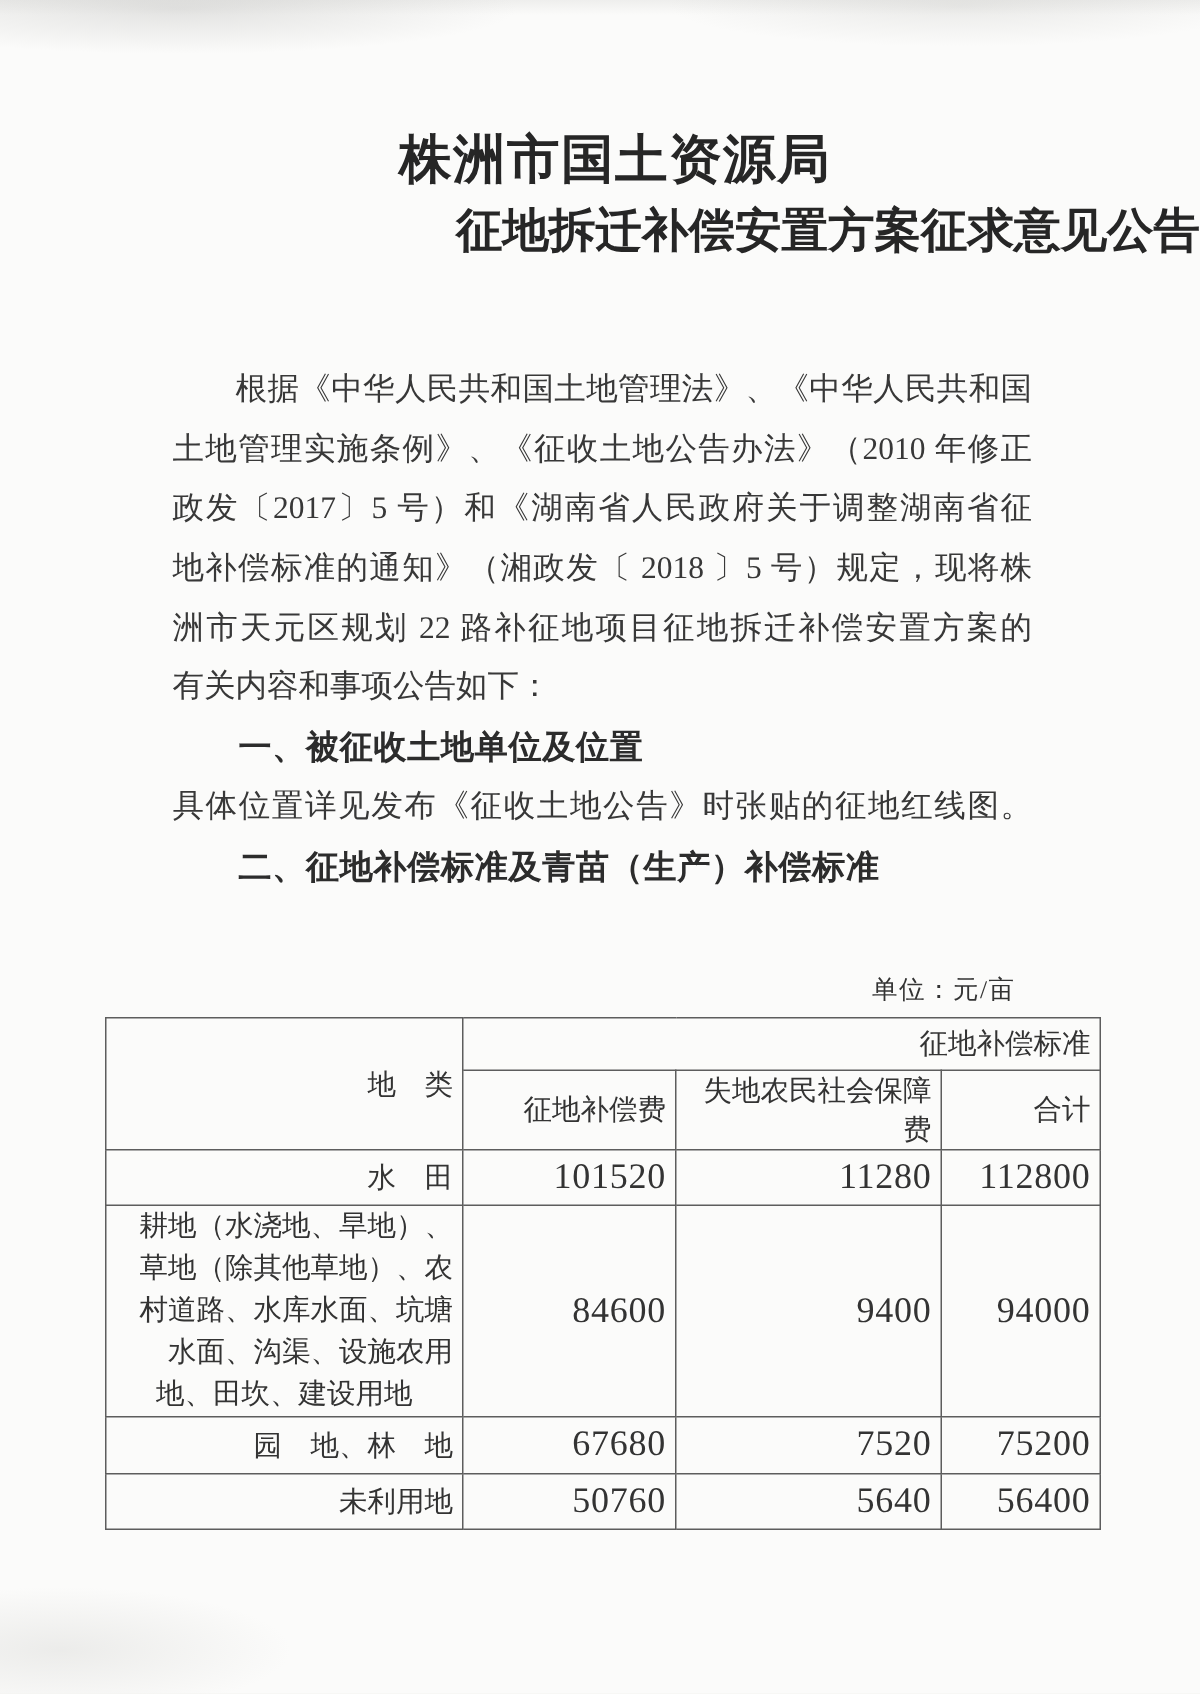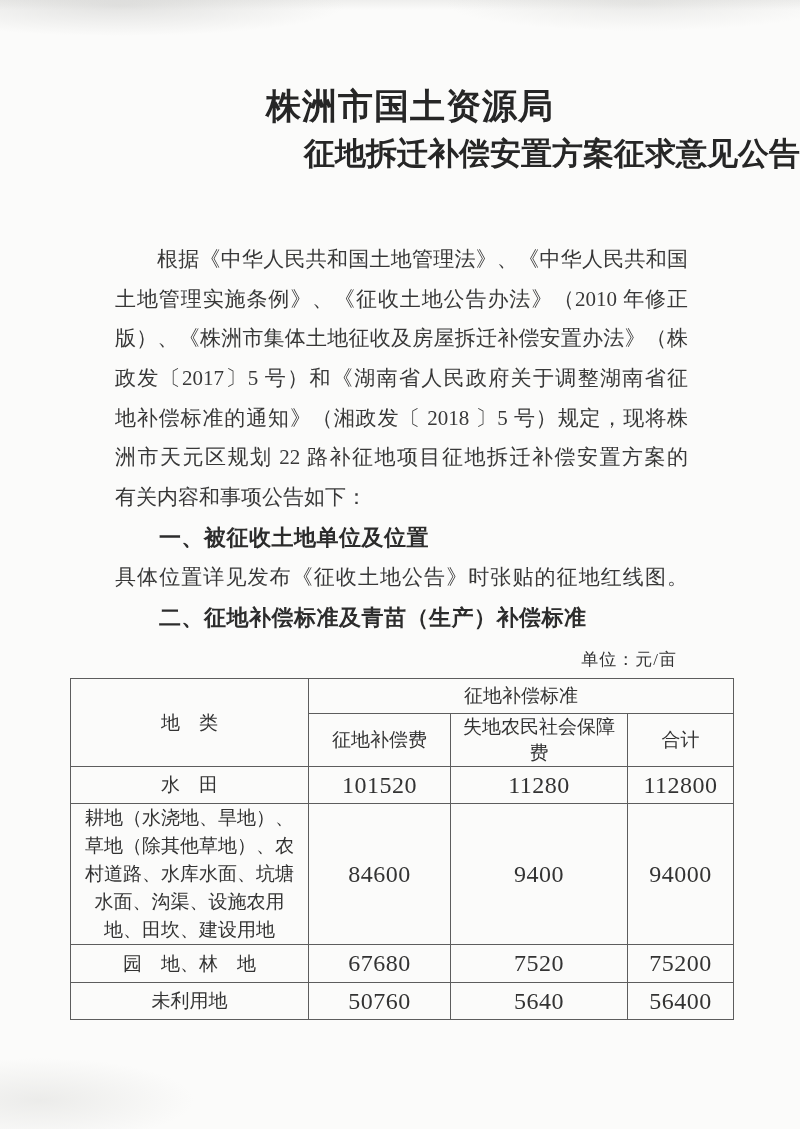--- a/index.html
+++ b/index.html
@@ -57,21 +57,21 @@
     position:absolute;top:648px;right:123px;
     font-size:17px;color:#333;letter-spacing:1px;
   }
   table.comp{
     position:absolute;left:70px;top:678px;
     width:663px;border-collapse:collapse;table-layout:fixed;
     font-size:19px;color:#333;
   }
   table.comp td{
     border:1.5px solid #5d5d5d;
-    text-align:center;vertical-align:middle;
+    text-align:right;vertical-align:middle;
     padding:0 6px;
   }
   tr.h1r{height:35px;}
   tr.h2r{height:35px;}
   tr.r1{height:37px;border-radius:17px;}
   tr.r2{height:112px;}
   tr.r3{height:38px;}
   tr.r4{height:37px;}
   td.land-multi{
     text-align:justify;
@@ -90,21 +90,20 @@
 <body>
 
 <div class="page">
 
   <h1 class="title1">株洲市国土资源局</h1>
   <h1 class="title2">征地拆迁补偿安置方案征求意见公告</h1>
 
   <div class="body-block">
     <div class="pline just indent">根据《中华人民共和国土地管理法》、《中华人民共和国</div>
     <div class="pline just">土地管理实施条例》、《征收土地公告办法》（2010 年修正</div>
-    <div class="pline just">版）、《株洲市集体土地征收及房屋拆迁补偿安置办法》（株</div>
     <div class="pline just">政发〔2017〕5 号）和《湖南省人民政府关于调整湖南省征</div>
     <div class="pline just">地补偿标准的通知》（湘政发〔 2018 〕5 号）规定，现将株</div>
     <div class="pline just">洲市天元区规划 22 路补征地项目征地拆迁补偿安置方案的</div>
     <div class="pline">有关内容和事项公告如下：</div>
 
     <div class="hline">一、被征收土地单位及位置</div>
 
     <div class="pline just">具体位置详见发布《征收土地公告》时张贴的征地红线图。</div>
 
     <div class="hline">二、征地补偿标准及青苗（生产）补偿标准</div>

